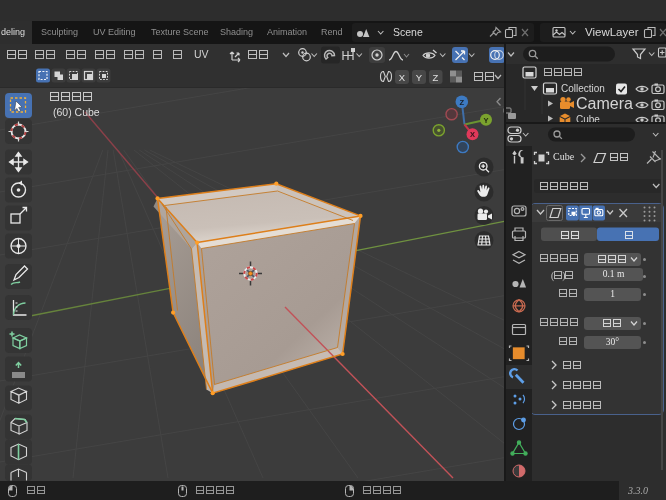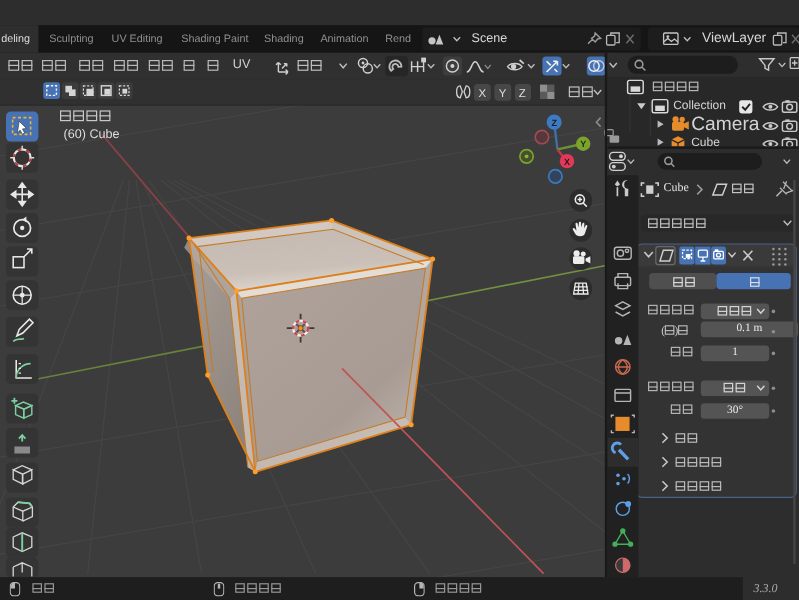--- a/index.html
+++ b/index.html
@@ -39,21 +39,21 @@
 </style></head>
 <body>
 <div id="app">
 
 
 <div class="abs" id="tabbar">
  <div class="abs" style="left:0;top:0;width:32px;height:23px;background:#2e2e2e"></div>
  <span class="tab" style="left:1px;color:#dedede">deling</span>
  <span class="tab" style="left:41px">Sculpting</span>
  <span class="tab" style="left:93px">UV Editing</span>
- <span class="tab" style="left:151px">Shading Paint</span>
+ <span class="tab" style="left:151px">Texture Scene</span>
  <span class="tab" style="left:220px">Shading</span>
  <span class="tab" style="left:267px">Animation</span>
  <span class="tab" style="left:321px">Rend</span>
 
  <div class="abs" style="left:352px;top:2px;width:182px;height:19px;background:#1d1d1d;border-radius:3px"></div>
  <div class="abs" style="left:540px;top:2px;width:126px;height:19px;background:#1d1d1d;border-radius:3px"></div>
  <span class="tab" style="left:393px;color:#d8d8d8;font-size:10.5px">Scene</span>
  <span class="tab" style="left:585px;color:#d8d8d8;font-size:11.5px">ViewLayer</span>
  <svg class="abs" style="left:352px;top:2px" width="314" height="19" viewBox="0 0 314 19">
   <g fill="#c5c5c5">
@@ -559,21 +559,21 @@
  <div class="zt abs" style="left:55px;top:107px;color:#f2f2f2"><span class="zh s8"></span><span class="zh s8"></span></div>
  <div class="zt abs" style="left:119px;top:107px;color:#f2f2f2"><span class="zh s8"></span></div>
 
  <div class="zt lbl" style="left:34px;top:130px;color:#cacaca"><span class="zh s8"></span><span class="zh s8"></span><span class="zh s8"></span><span class="zh s8"></span></div>
  <div class="zt fld" style="left:78px;top:129px;width:57px"><span class="zh s8" style="margin-top:2px"></span><span class="zh s8" style="margin-top:2px"></span><span class="zh s8" style="margin-top:2px"></span></div>
  <svg class="abs" style="left:124px;top:132px" width="10" height="8">
       <path d="M1 1.5 l3 3.5 l3-3.5" stroke="#d5d5d5" stroke-width="1.2" fill="none"></path>
     </svg>
  <div class="dot" style="left:137px;top:134px"></div>
  <div class="lbl" style="left:45px;top:147px;color:#cacaca">(<span class="zh s8" style="margin:0"></span>)<span class="zh s8" style="margin:0"></span></div>
- <div class="fld" style="left:78px;top:144px;width:81px;line-height:13px">0.1 m</div>
+ <div class="fld" style="left:78px;top:144px;width:59px;line-height:13px">0.1 m</div>
  <div class="dot" style="left:137px;top:151px"></div>
  <div class="zt lbl" style="left:53px;top:165px;color:#cacaca"><span class="zh s8"></span><span class="zh s8"></span></div>
  <div class="fld" style="left:78px;top:164px;width:57px;line-height:13px">1</div>
  <div class="dot" style="left:137px;top:169px"></div>
  <div class="zt lbl" style="left:34px;top:194px;color:#cacaca"><span class="zh s8"></span><span class="zh s8"></span><span class="zh s8"></span><span class="zh s8"></span></div>
  <div class="zt fld" style="left:78px;top:193px;width:57px"><span class="zh s8" style="margin-top:2px"></span><span class="zh s8" style="margin-top:2px"></span></div>
  <svg class="abs" style="left:124px;top:196px" width="10" height="8">
       <path d="M1 1.5 l3 3.5 l3-3.5" stroke="#d5d5d5" stroke-width="1.2" fill="none"></path>
     </svg>
  <div class="dot" style="left:137px;top:198px"></div>

